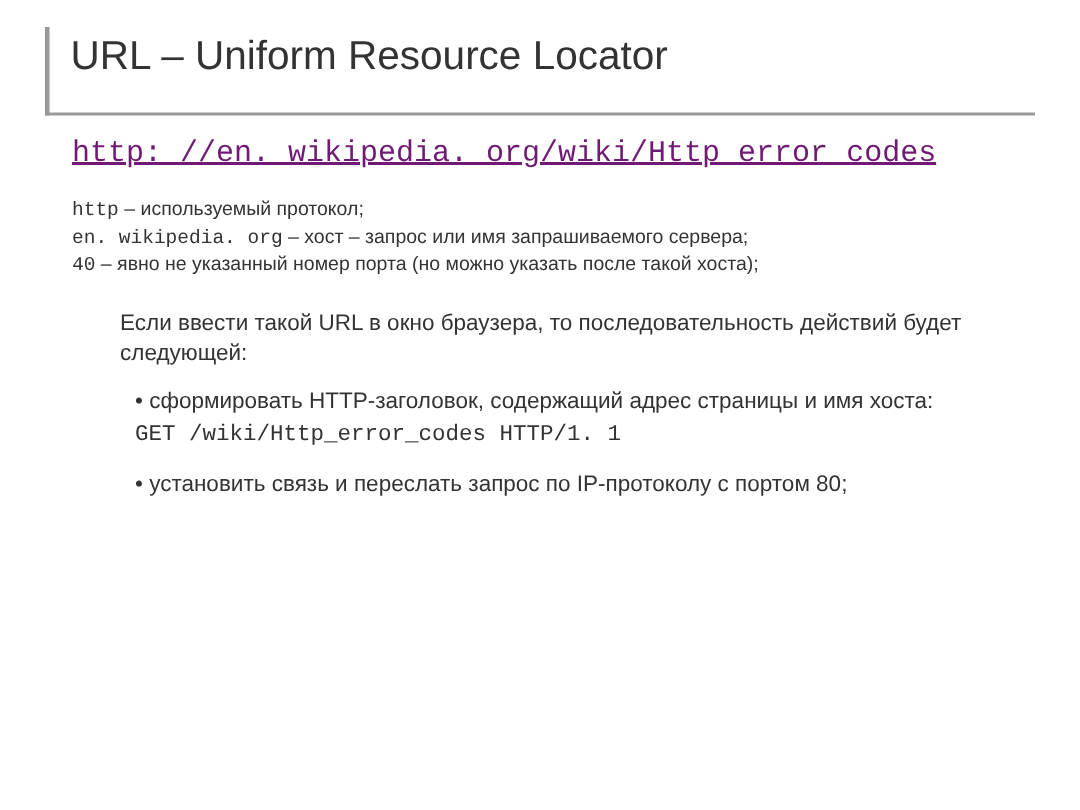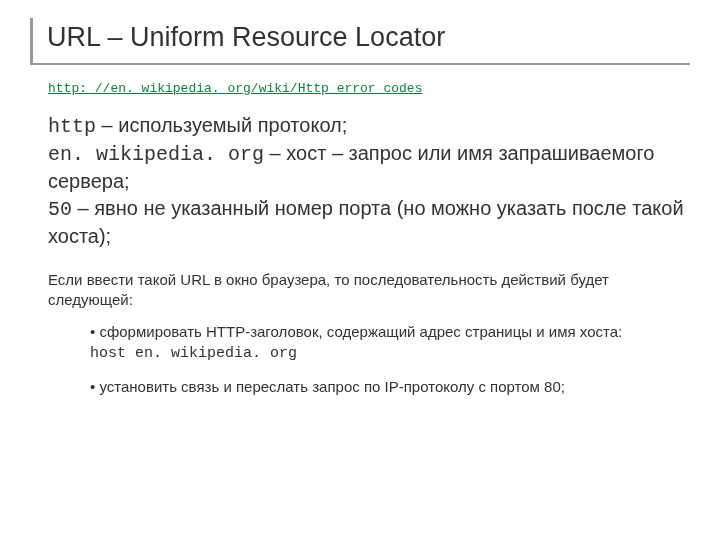--- a/index.html
+++ b/index.html
@@ -15,55 +15,56 @@
   .slide {
     box-sizing: border-box;
     width: 720px;
     height: 540px;
     padding: 18px 30px 20px 30px;
     position: relative;
   }
   .title-wrap {
     border-left: 3px solid #999;
     border-bottom: 2px solid #999;
-    padding: 4px 0 10px 14px;
+    padding: 4px 0 22px 14px;
     margin-bottom: 12px;
   }
   .title {
     font-size: 27px;
     color: #333;
     font-weight: 400;
   }
   .body {
     padding-left: 18px;
     font-size: 15px;
     line-height: 1.35;
   }
   .url-link {
-    color: #15803d;
+    color: #701a75;
     text-decoration: underline;
     font-family: "Courier New", monospace;
-    font-size: 13px;
+    font-size: 20px;
     display: inline-block;
     margin-bottom: 14px;
   }
   .component-block {
     margin-bottom: 20px;
   }
   .component-line {
-    font-size: 20px;
+    font-size: 13px;
   }
   .mono {
     font-family: "Courier New", monospace;
   }
   .sequence {
     margin-top: 4px;
   }
   .sequence-intro {
     margin-bottom: 2px;
+    margin-left: 32px;
   }
   .bullet-list {
     margin: 12px 0 0 42px;
     padding: 0;
     list-style: none;
   }
   .bullet-list li {
     position: relative;
     padding-left: 12px;
     text-indent: -12px;
@@ -91,32 +92,32 @@
     <a class="url-link">http: //en. wikipedia. org/wiki/Http_error_codes</a>
 
     <div class="component-block">
       <div class="component-line">
         <span class="mono">http</span><span> – используемый протокол;</span>
       </div>
       <div class="component-line">
         <span class="mono">en. wikipedia. org</span><span> – хост – запрос или имя запрашиваемого сервера;</span>
       </div>
       <div class="component-line">
-        <span class="mono">50</span><span> – явно не указанный номер порта (но можно указать после такой хоста);</span>
+        <span class="mono">40</span><span> – явно не указанный номер порта (но можно указать после такой хоста);</span>
       </div>
     </div>
 
     <div class="sequence">
       <div class="sequence-intro">Если ввести такой URL в окно браузера, то последовательность действий будет следующей:</div>
 
       <ul class="bullet-list">
         <li>сформировать HTTP-заголовок, содержащий адрес страницы и имя хоста:</li>
       </ul>
 
-      <div class="code-block">host en. wikipedia. org</div>
+      <div class="code-block">GET /wiki/Http_error_codes HTTP/1. 1</div>
 
       <ul class="bullet-list">
         <li>установить связь и переслать запрос по IP-протоколу с портом 80;</li>
       </ul>
     </div>
 
   </div>
 </div>
 
 </body></html>

